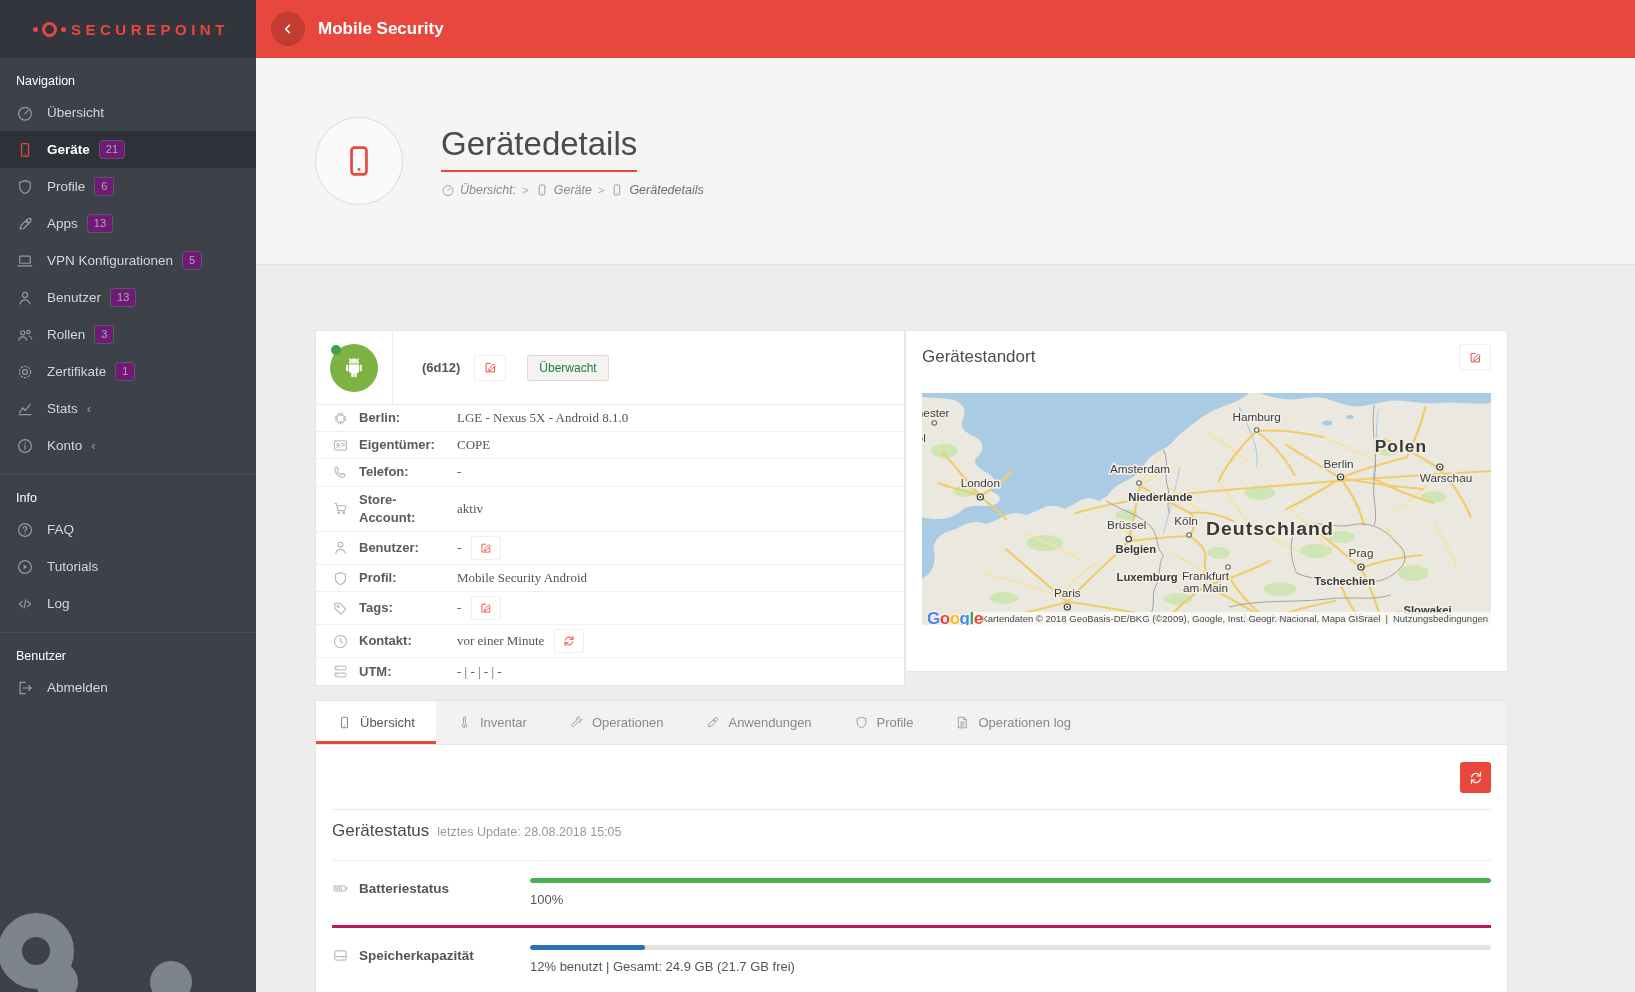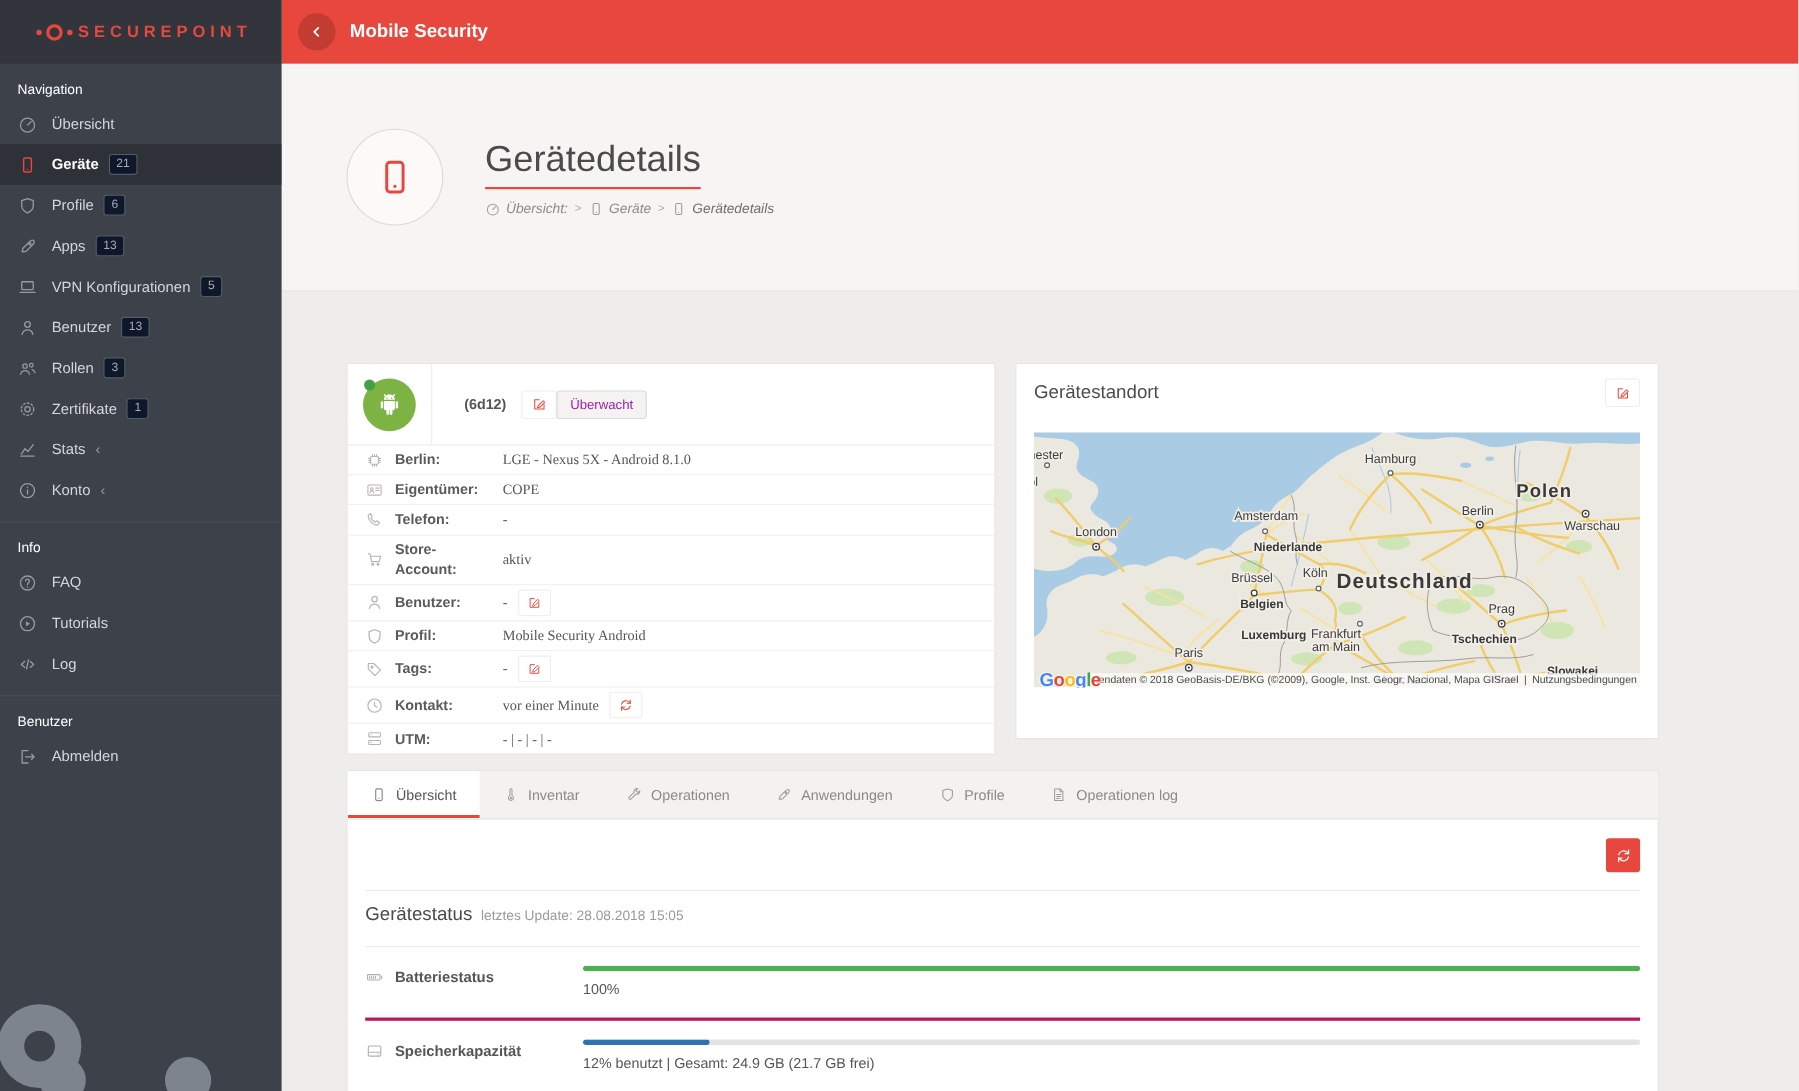--- a/index.html
+++ b/index.html
@@ -19,21 +19,21 @@
   .logo-ring { width:15px; height:15px; border:3px solid #e8473d; border-radius:50%; }
   .logo-text { color:#e8473d; font-size:15px; font-weight:bold; letter-spacing:4.5px; }
 
   .nav-section-title { color:#fff; font-size:12.5px; font-weight:normal; padding:16px 16px 6px; }
   .nav-sep { border-top:1px solid #484d55; margin-top:10px; }
   .nav-item { display:flex; align-items:center; height:37px; padding:0 16px; font-size:13.5px;
               color:#d3d6da; cursor:pointer; text-decoration:none; }
   .nav-item .ni-icon { width:18px; height:18px; color:#949ba4; margin-right:13px; flex:none; }
   .nav-item.active { background:#2e3238; color:#fff; font-weight:bold; }
   .nav-item.active .ni-icon { color:#e8473d; }
-  .ni-badge { margin-left:9px; background:#0f172a; border:1px solid #545b63; color:#a6acb4;
+  .ni-badge { margin-left:9px; background:#701a75; border:1px solid #545b63; color:#a6acb4;
               font-size:11px; line-height:1; padding:3px 6px; border-radius:3px; font-weight:normal; }
   .ni-chev { margin-left:9px; color:#949ba4; font-size:13px; }
 
   .wm-ring { position:absolute; left:-2px; top:913px; width:76px; height:76px;
              border:24px solid #7e848e; border-radius:50%; }
   .wm-dot { position:absolute; width:42px; height:42px; border-radius:50%; background:#7e848e; top:961px; }
   .wm-dot.d1 { left:36px; } .wm-dot.d2 { left:150px; }
 
   
   .main { flex:1; display:flex; flex-direction:column; min-width:0; }
@@ -49,40 +49,40 @@
   .head-text { margin-left:38px; }
   .page-title { font-size:33px; font-weight:normal; color:#4b4b4b; margin:0; display:inline-block;
                 border-bottom:2px solid #e8473d; padding-bottom:7px; }
   .breadcrumb { margin-top:11px; font-size:12.5px; color:#8b8b8b; display:flex; align-items:center; gap:6px; }
   .bc-item { display:flex; align-items:flex-end; gap:5px; color:#8b8b8b; text-decoration:none;font-style:italic; }
   .bc-item .bc-icon { width:14px; height:14px; color:#9d9d9d; }
   .bc-sep { color:#aaa; font-size:11px; }
   .bc-item.current { color:#6e6e6e; }
 
   .content { flex:1; overflow:hidden; padding:65px 127px 0 59px; }
-  .cards-row { display:flex; gap:18px; align-items:flex-start; }
+  .cards-row { display:flex; gap:0; align-items:flex-start; }
   .card { background:#fff; border:1px solid #e7e4e1; border-radius:2px; }
 
   
   .device-card { width:590px; flex:none; }
   .dev-head { display:flex; border-bottom:1px solid #edebe8; height:74px; }
   .avatar-cell { width:77px; flex:none; border-right:1px solid #edebe8; position:relative;
                  display:flex; align-items:center; justify-content:center; }
   .status-dot { position:absolute; left:15px; top:14px; width:10px; height:10px; border-radius:50%;
                 background:#43a047; }
   .android-avatar { width:48px; height:48px; border-radius:50%; background:#7cb342; color:#fff;
                     display:flex; align-items:center; justify-content:center; }
   .dev-head-main { flex:1; display:flex; align-items:center; padding-left:29px; }
   .dev-id { font-weight:bold; font-size:13px; color:#555; }
   .btn-edit { width:32px; height:26px; background:#fff; border:1px solid #f1eeec; border-radius:2px;
               color:#e8473d; display:flex; align-items:center; justify-content:center; cursor:pointer;
               margin-left:14px; }
   .btn-edit.sm { width:30px; height:24px; margin-left:10px; }
-  .chip { background:#f4f3f1; border:1px solid #dbd8d5; border-radius:3px;
-          color:#a21caf; font-size:12px; padding:5px 11px; }
+  .chip { margin-left:21px; background:#f4f3f1; border:1px solid #dbd8d5; border-radius:3px;
+          color:#15803d; font-size:12px; padding:5px 11px; }
 
   .dev-row { display:flex; align-items:center; padding:4px 0 4px 16px; min-height:27px;
              border-bottom:1px solid #f2f0ee; font-size:13px; }
   .dev-row:last-child { border-bottom:none; }
   .dr-icon { width:17px; height:17px; color:#b8b4b0; margin-right:10px; flex:none; }
   .dr-label { width:85px; flex:none; font-weight:bold; color:#5a5a5a; line-height:1.4; }
   .dr-value { display:flex; align-items:center; color:#555; padding-left:13px;font-family:Liberation Serif, serif; }
 
   
   .location-card { flex:1; min-width:0; padding:13px 16px 46px; }

